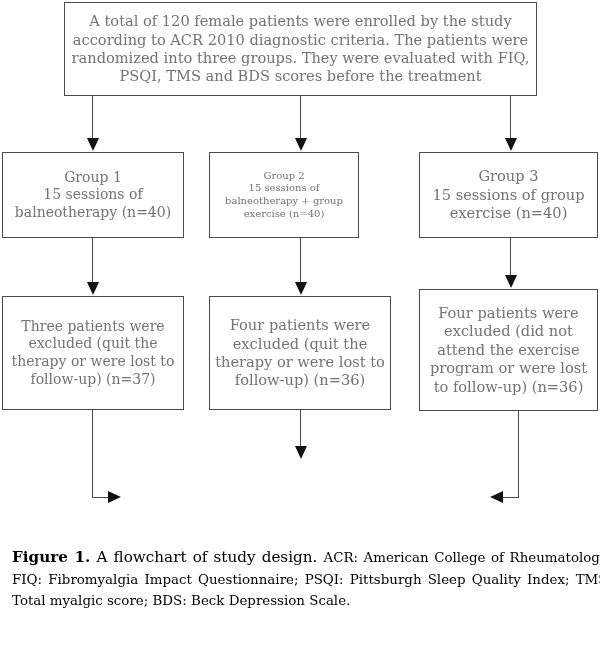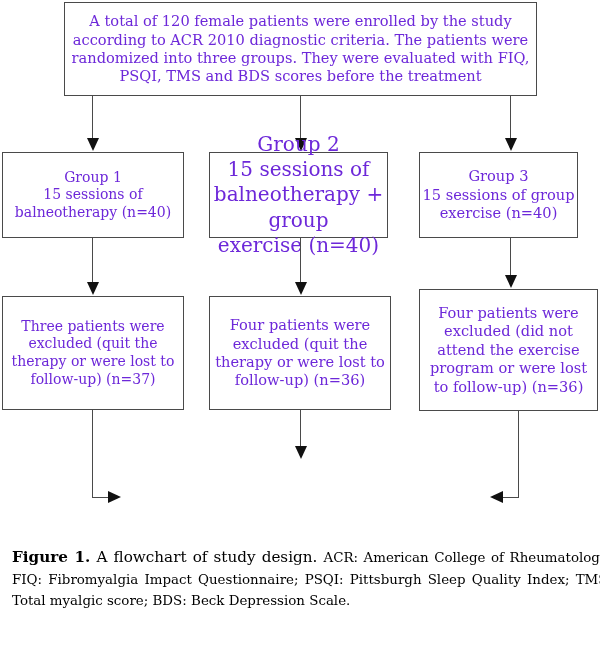--- a/index.html
+++ b/index.html
@@ -22,44 +22,44 @@
     position: absolute;
     box-sizing: border-box;
     border: 1px solid #4a4a4a;
     background: #ffffff;
     display: flex;
     align-items: center;
     justify-content: center;
     text-align: center;
     font-family: "DejaVu Serif", "Liberation Serif", serif;
     line-height: 1.26;
-    color: #6d28d9;
+    color: #737373;
     white-space: pre-line;
   }
 
   #box-top {
     left: 64px;  top: 2px;
     width: 473px; height: 94px;
     font-size: 14.6px;
     padding: 0 6px;
   }
 
   #box-g1 {
     left: 2px; top: 152px;
     width: 182px; height: 86px;
     font-size: 14px;
   }
   #box-g2 {
     left: 209px; top: 152px;
-    width: 179px; height: 86px;
-    font-size: 20px;
+    width: 150px; height: 86px;
+    font-size: 10px;
   }
   #box-g3 {
     left: 419px; top: 152px;
-    width: 159px; height: 86px;
+    width: 179px; height: 86px;
     font-size: 14.6px;
   }
 
   #box-e1 {
     left: 2px; top: 296px;
     width: 182px; height: 114px;
     font-size: 14px;
   }
   #box-e2 {
     left: 209px; top: 296px;

